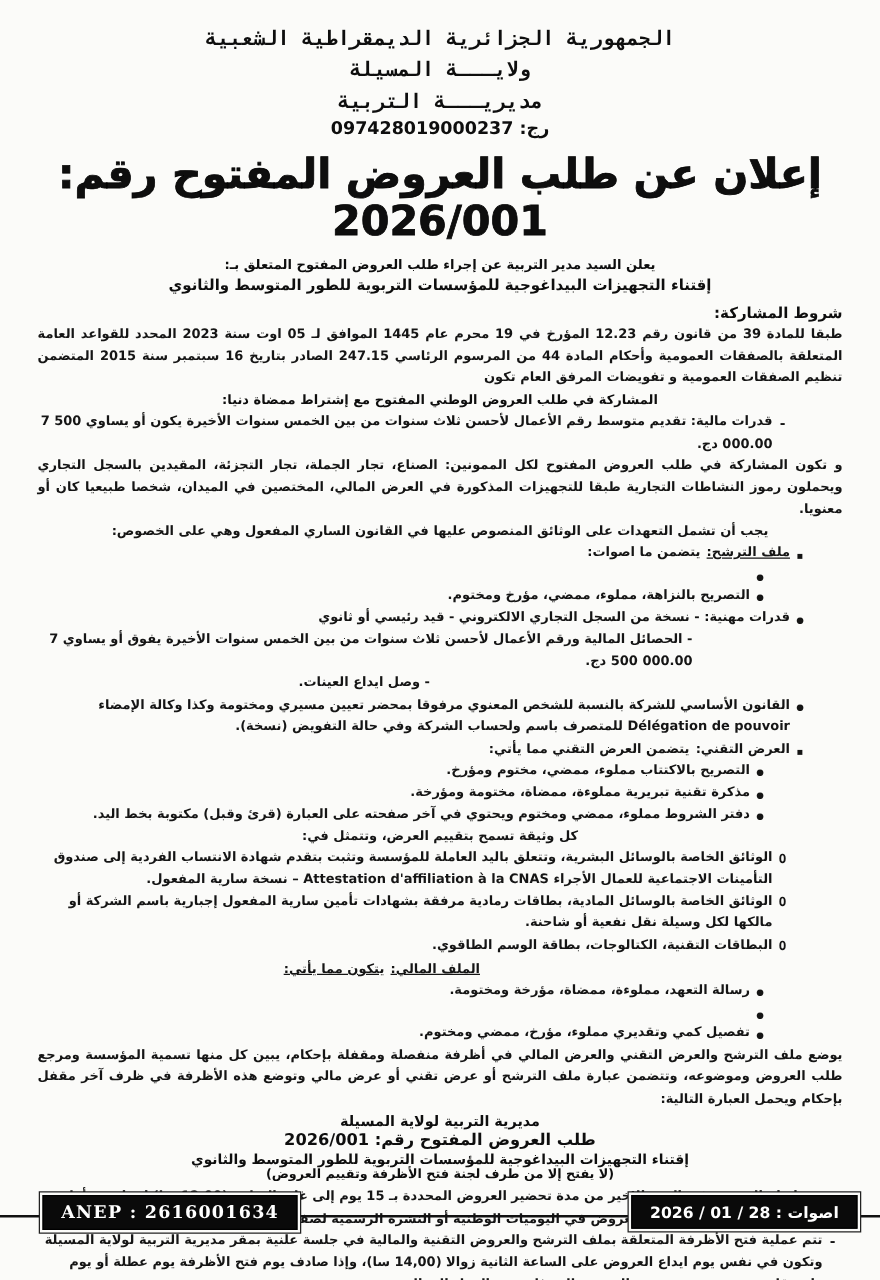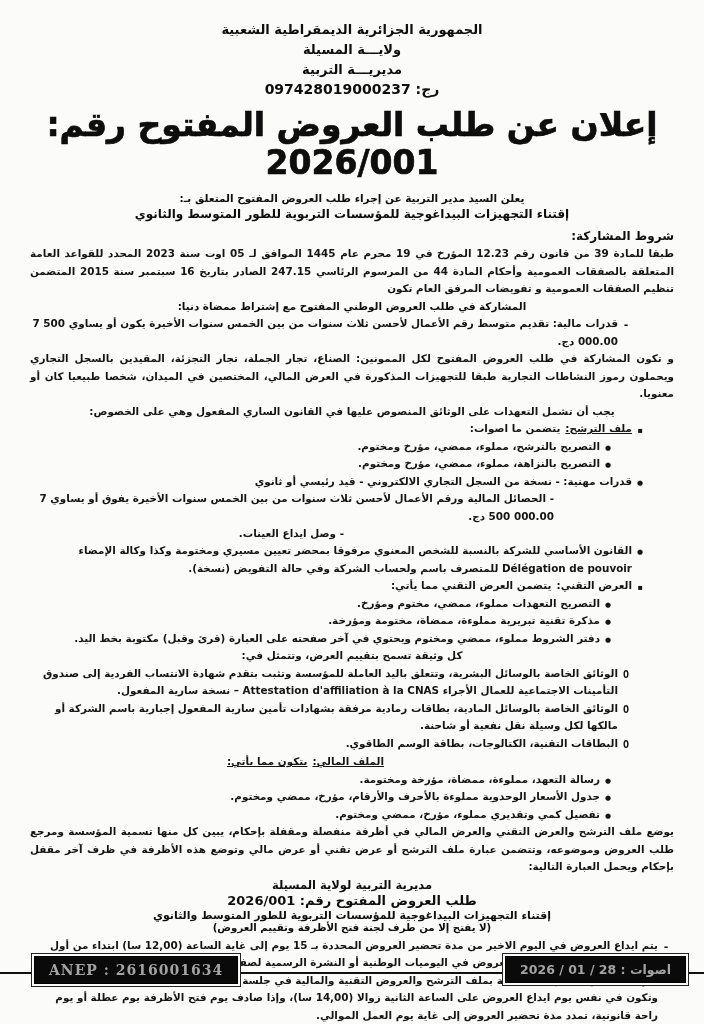--- a/index.html
+++ b/index.html
@@ -7,21 +7,21 @@
     width:704px;height:1024px;overflow:hidden;
     background:#fbfbf9;color:#0e0e0e;
     font-family:"DejaVu Sans", sans-serif;
     direction:rtl;
     position:relative;
   }
   .page{padding:20px 30px 0 30px;position:relative;height:1004px;box-sizing:border-box;}
 
   
   .hdr{ text-align:center; font-weight:bold; }
-  .hdr .h-line{font-size:13px; line-height:1.55;}
+  .hdr .h-line{font-size:16px; line-height:1.55;font-family:Liberation Mono, monospace;}
   .hdr .h-reg{font-size:14px; letter-spacing:.5px; margin-top:1px;}
 
   
   .title{
     text-align:center; font-weight:bold; font-size:33px; line-height:1.15;
     margin:9px 0 10px 0; letter-spacing:0;
     -webkit-text-stroke:.6px #000;
   }
 
   .center-b{text-align:center; font-weight:bold;}
@@ -52,21 +52,21 @@
 
   .addr1{font-size:11.5px; margin-top:2px;}
   .addr2{font-size:13px; margin:1px 0;}
   .addr3{font-size:11px;}
   .addr4{font-size:10.2px; margin-bottom:4px;}
 
   
   .footer{position:absolute; left:0; right:0; bottom:14px; height:34px;}
   .footer .rule{position:absolute; top:16px; left:0; right:0; height:2px; background:#111;}
   .box{
-    position:absolute; top:0; background:#0a0a0a; color:#a3a3a3; font-weight:bold;
+    position:absolute; top:0; background:#0a0a0a; color:#ffffff; font-weight:bold;
     padding:5px 14px; border:1px solid #000; box-shadow:0 0 0 2px #fbfbf9, 0 0 0 3px #222;
   }
   .box.anep{left:34px; font-size:14px; letter-spacing:1px; direction:ltr; font-family:"DejaVu Serif", serif;}
   .box.dt{right:18px; font-size:12.5px;}
 </style>
 </head>
 <body>
 
 <div class="page">
 
@@ -93,21 +93,20 @@
 
   <p class="t">و تكون المشاركة في طلب العروض المفتوح لكل الممونين: الصناع، تجار الجملة، تجار التجزئة، المقيدين بالسجل التجاري ويحملون رموز النشاطات التجارية طبقا للتجهيزات المذكورة في العرض المالي، المختصين في الميدان، شخصا طبيعيا كان أو معنويا.</p>
   <p class="t" style="text-align:center;">يجب أن تشمل التعهدات على الوثائق المنصوص عليها في القانون الساري المفعول وهي على الخصوص:</p>
 
   <div class="li t ind1">
     <span class="b sq">▪</span>
     <span class="txt"><span class="ul lbl">ملف الترشح:</span><span>يتضمن ما اصوات:</span></span>
   </div>
   <div class="li t ind2">
     <span class="b dot">●</span>
-    <span class="txt">التصريح بالترشح، مملوء، ممضي، مؤرخ ومختوم.</span>
   </div>
   <div class="li t ind2">
     <span class="b dot">●</span>
     <span class="txt">التصريح بالنزاهة، مملوء، ممضي، مؤرخ ومختوم.</span>
   </div>
   <div class="li t ind1">
     <span class="b dot">●</span>
     <span class="txt">قدرات مهنية:   - نسخة من السجل التجاري الالكتروني - قيد رئيسي أو ثانوي</span>
   </div>
   <div class="li t sub-ind">
@@ -120,21 +119,21 @@
     <span class="b dot">●</span>
     <span class="txt">القانون الأساسي للشركة بالنسبة للشخص المعنوي مرفوقا بمحضر تعيين مسيري ومختومة وكذا وكالة الإمضاء Délégation de pouvoir للمتصرف باسم ولحساب الشركة وفي حالة التفويض (نسخة).</span>
   </div>
 
   <div class="li t ind1">
     <span class="b sq">▪</span>
     <span class="txt"><span class="lbl">العرض التقني:</span><span>يتضمن العرض التقني مما يأتي:</span></span>
   </div>
   <div class="li t ind2">
     <span class="b dot">●</span>
-    <span class="txt">التصريح التعهدات مملوء، ممضي، مختوم ومؤرخ.</span>
+    <span class="txt">التصريح بالاكتتاب مملوء، ممضي، مختوم ومؤرخ.</span>
   </div>
   <div class="li t ind2">
     <span class="b dot">●</span>
     <span class="txt">مذكرة تقنية تبريرية مملوءة، ممضاة، مختومة ومؤرخة.</span>
   </div>
   <div class="li t ind2">
     <span class="b dot">●</span>
     <span class="txt">دفتر الشروط مملوء، ممضي ومختوم ويحتوي في آخر صفحته على العبارة (قرئ وقبل) مكتوبة بخط اليد.</span>
   </div>
   <p class="t" style="text-align:center;">كل وثيقة تسمح بتقييم العرض، وتتمثل في:</p>
@@ -153,21 +152,20 @@
 
   <div class="li t" style="padding-right:290px;">
     <span class="txt"><span class="ul lbl">الملف المالي:</span><span class="ul">يتكون مما يأتي:</span></span>
   </div>
   <div class="li t ind2">
     <span class="b dot">●</span>
     <span class="txt">رسالة التعهد، مملوءة، ممضاة، مؤرخة ومختومة.</span>
   </div>
   <div class="li t ind2">
     <span class="b dot">●</span>
-    <span class="txt">جدول الأسعار الوحدوية مملوءة بالأحرف والأرقام، مؤرخ، ممضي ومختوم.</span>
   </div>
   <div class="li t ind2">
     <span class="b dot">●</span>
     <span class="txt">تفصيل كمي وتقديري مملوء، مؤرخ، ممضي ومختوم.</span>
   </div>
 
   <p class="t">يوضع ملف الترشح والعرض التقني والعرض المالي في أظرفة منفصلة ومقفلة بإحكام، يبين كل منها تسمية المؤسسة ومرجع طلب العروض وموضوعه، وتتضمن عبارة ملف الترشح أو عرض تقني أو عرض مالي وتوضع هذه الأظرفة في ظرف آخر مقفل بإحكام ويحمل العبارة التالية:</p>
   <div class="center-b addr1">مديرية التربية لولاية المسيلة</div>
   <div class="center-b addr2">طلب العروض المفتوح رقم: 2026/001</div>
   <div class="center-b addr3">إقتناء التجهيزات البيداغوجية للمؤسسات التربوية للطور المتوسط والثانوي</div>

